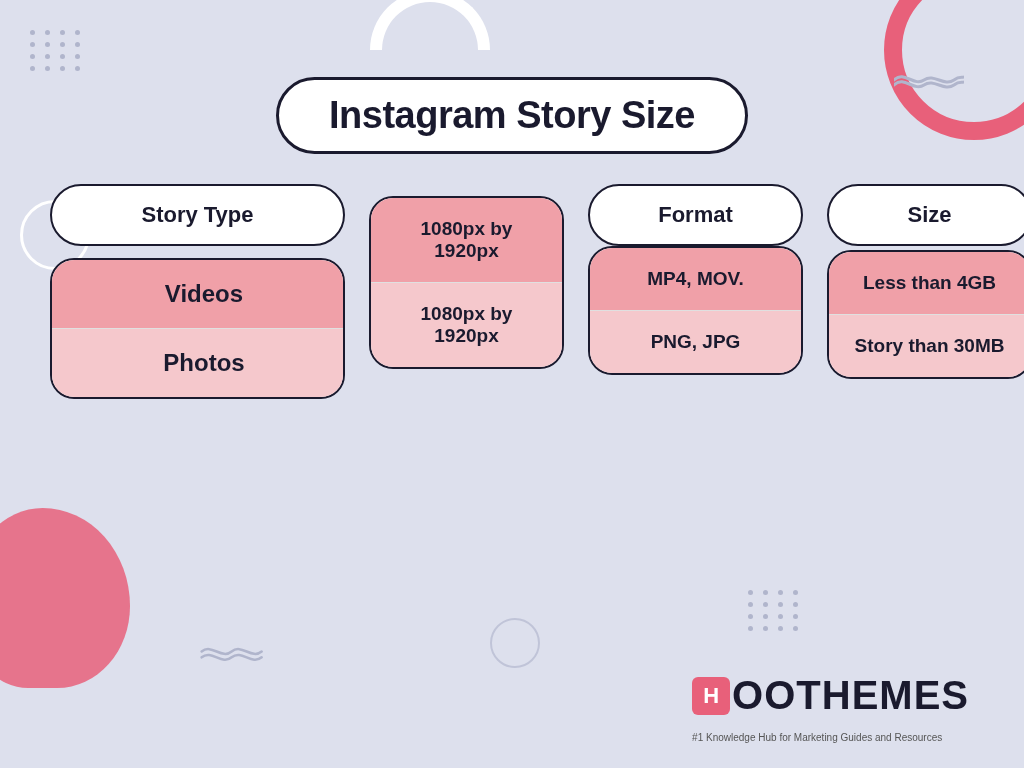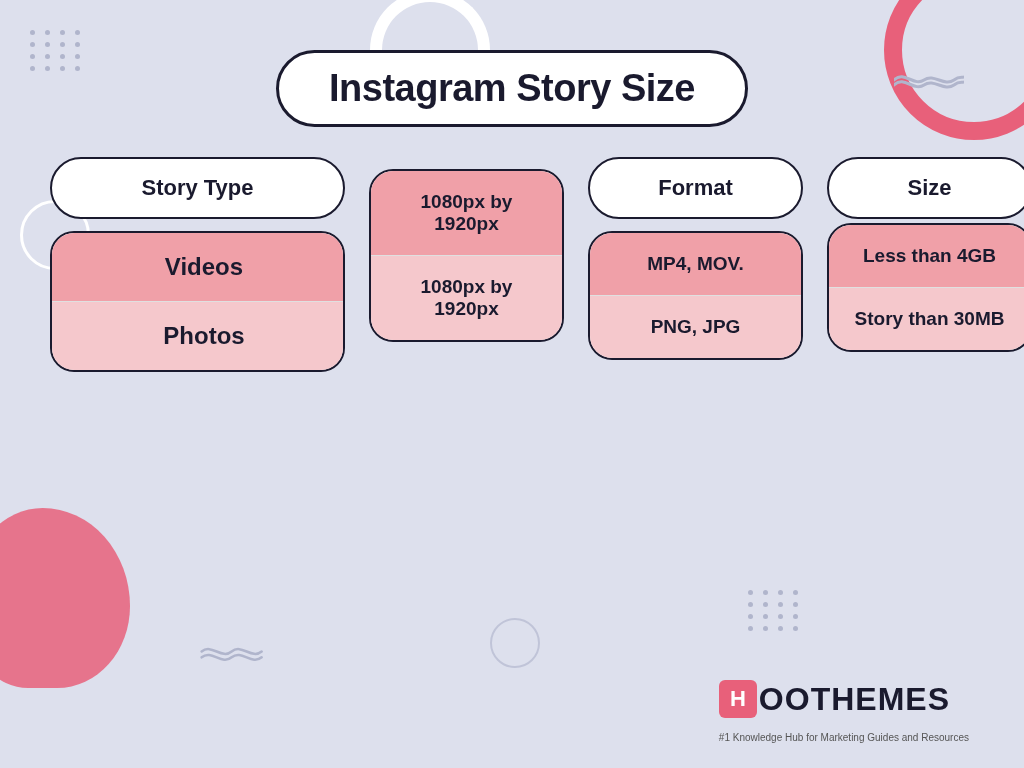--- a/index.html
+++ b/index.html
@@ -111,21 +111,21 @@
       align-items: center;
       gap: 20px;
     }
 
     
     .title-box {
       background: white;
       border: 3px solid #1a1a2e;
       border-radius: 50px;
       padding: 14px 50px;
-      margin-top: 0;
+      margin-top: 27px;
     }
     .title-box h1 {
       font-size: 38px;
       font-weight: 900;
       color: #1a1a2e;
       letter-spacing: -0.5px;
     }
 
     
     .table-container {
@@ -207,21 +207,21 @@
       border-radius: 6px;
       display: flex;
       align-items: center;
       justify-content: center;
       font-size: 22px;
       font-weight: 900;
       color: white;
     }
 
     .logo-text {
-      font-size: 32px;
+      font-size: 40px;
       font-weight: 900;
       color: #1a1a2e;
       letter-spacing: 1px;
     }
 
     .logo-subtitle {
       font-size: 10px;
       color: #555;
       text-align: center;
       margin-top: 14px;
@@ -316,21 +316,21 @@
 
     <div>
       <div class="data-column" style="margin-top:12px;">
         <div class="data-row highlight-row">1080px by 1920px</div>
         <div class="data-row highlight-row-light">1080px by 1920px</div>
       </div>
     </div>
 
     <div>
       <div class="header-cell">Format</div>
-      <div class="data-column" style="margin-top:12px;justify-content:flex-end;">
+      <div class="data-column" style="justify-content:flex-end;">
         <div class="data-row highlight-row">MP4, MOV.</div>
         <div class="data-row highlight-row-light">PNG, JPG</div>
       </div>
     </div>
 
     <div>
       <div class="header-cell">Size</div>
       <div class="data-column" style="margin-top:4px;">
         <div class="data-row highlight-row">Less than 4GB</div>
         <div class="data-row highlight-row-light">Story than 30MB</div>

